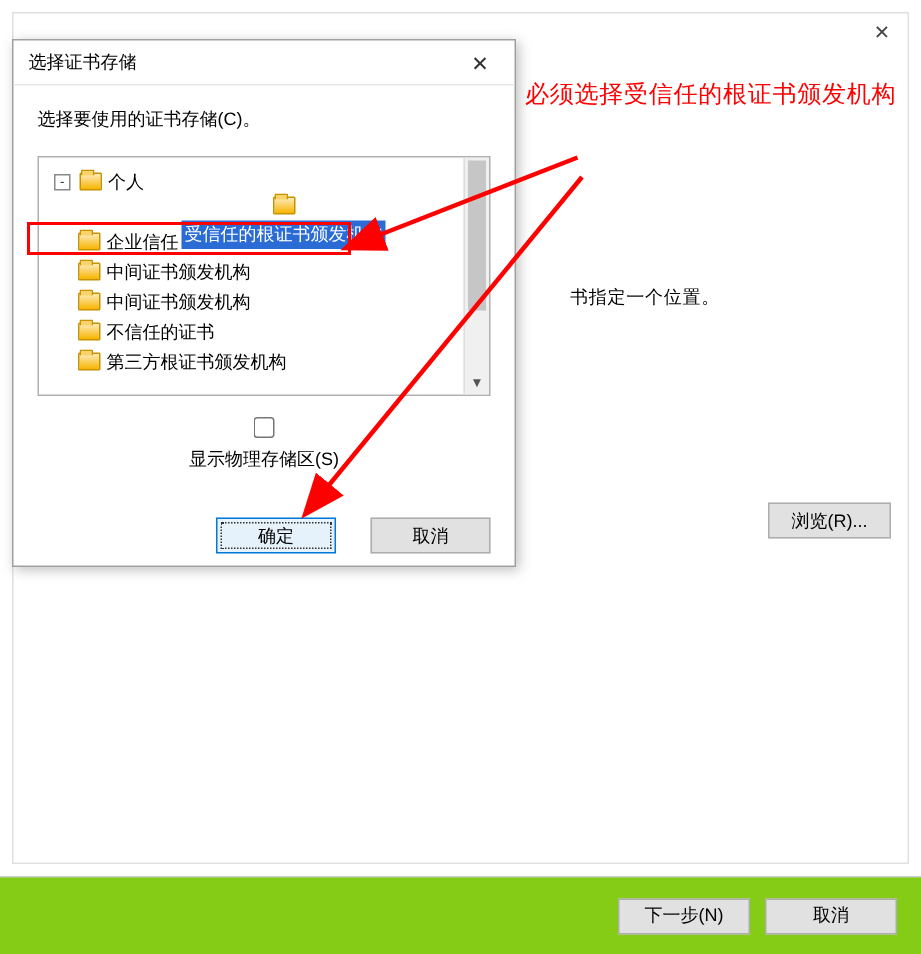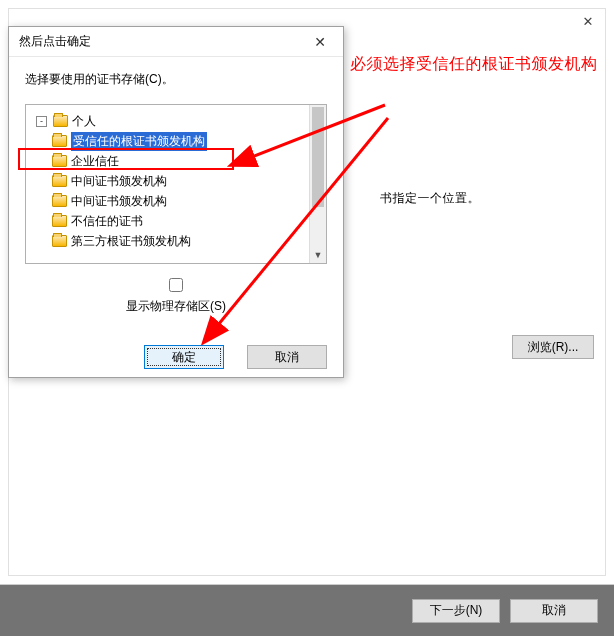--- a/index.html
+++ b/index.html
@@ -41,21 +41,21 @@
     background: #e1e1e1;
     font-size: 12px;
     display: flex; align-items: center; justify-content: center;
     cursor: pointer;
   }
   .wizard-footer {
     position: absolute;
     left: 0; right: 0; bottom: 0;
     height: 52px;
     border-top: 1px solid #ccc;
-    background: #737373;
+    background: #84cc16;
     display: flex;
     align-items: center;
     justify-content: flex-end;
     padding-right: 16px;
     gap: 10px;
   }
   .wizard-footer .btn {
     width: 88px; height: 24px;
     border: 1px solid #adadad;
     background: #e1e1e1;
@@ -138,20 +138,21 @@
   .toggle {
     width:11px; height:11px;
     border:1px solid #888;
     display:flex; align-items:center; justify-content:center;
     font-size:9px; line-height:1; color:#333; background:#fff;
     flex:none; margin-right:2px;
   }
   .tree-item .label { }
   .tree-item.selected {
     position: relative;
+    flex-direction: column;
   }
   .tree-item.selected .label {
     background:#2a6bd6; color:#fff; padding: 1px 2px;
   }
   .highlight-box {
     position:absolute;
     left:18px; top:148px;
     width:216px; height:22px;
     border:2.5px solid #ff0000;
     pointer-events:none;
@@ -226,21 +227,21 @@
       <span>下一步(N)</span>
     </div>
     <div class="btn">
       <span>取消</span>
     </div>
   </div>
 </div>
 
 <div class="dialog">
   <div class="dialog-titlebar">
-    <span class="dialog-title">然后点击确定</span>
+    <span class="dialog-title">选择证书存储</span>
     <div class="dialog-close">✕</div>
   </div>
   <div class="dialog-body">
     <div class="caption">选择要使用的证书存储(C)。</div>
     <div class="treebox">
       <div class="tree">
         <div class="tree-item root">
           <span class="toggle">-</span>
           <span class="folder"></span>
           <span class="label">个人</span>

